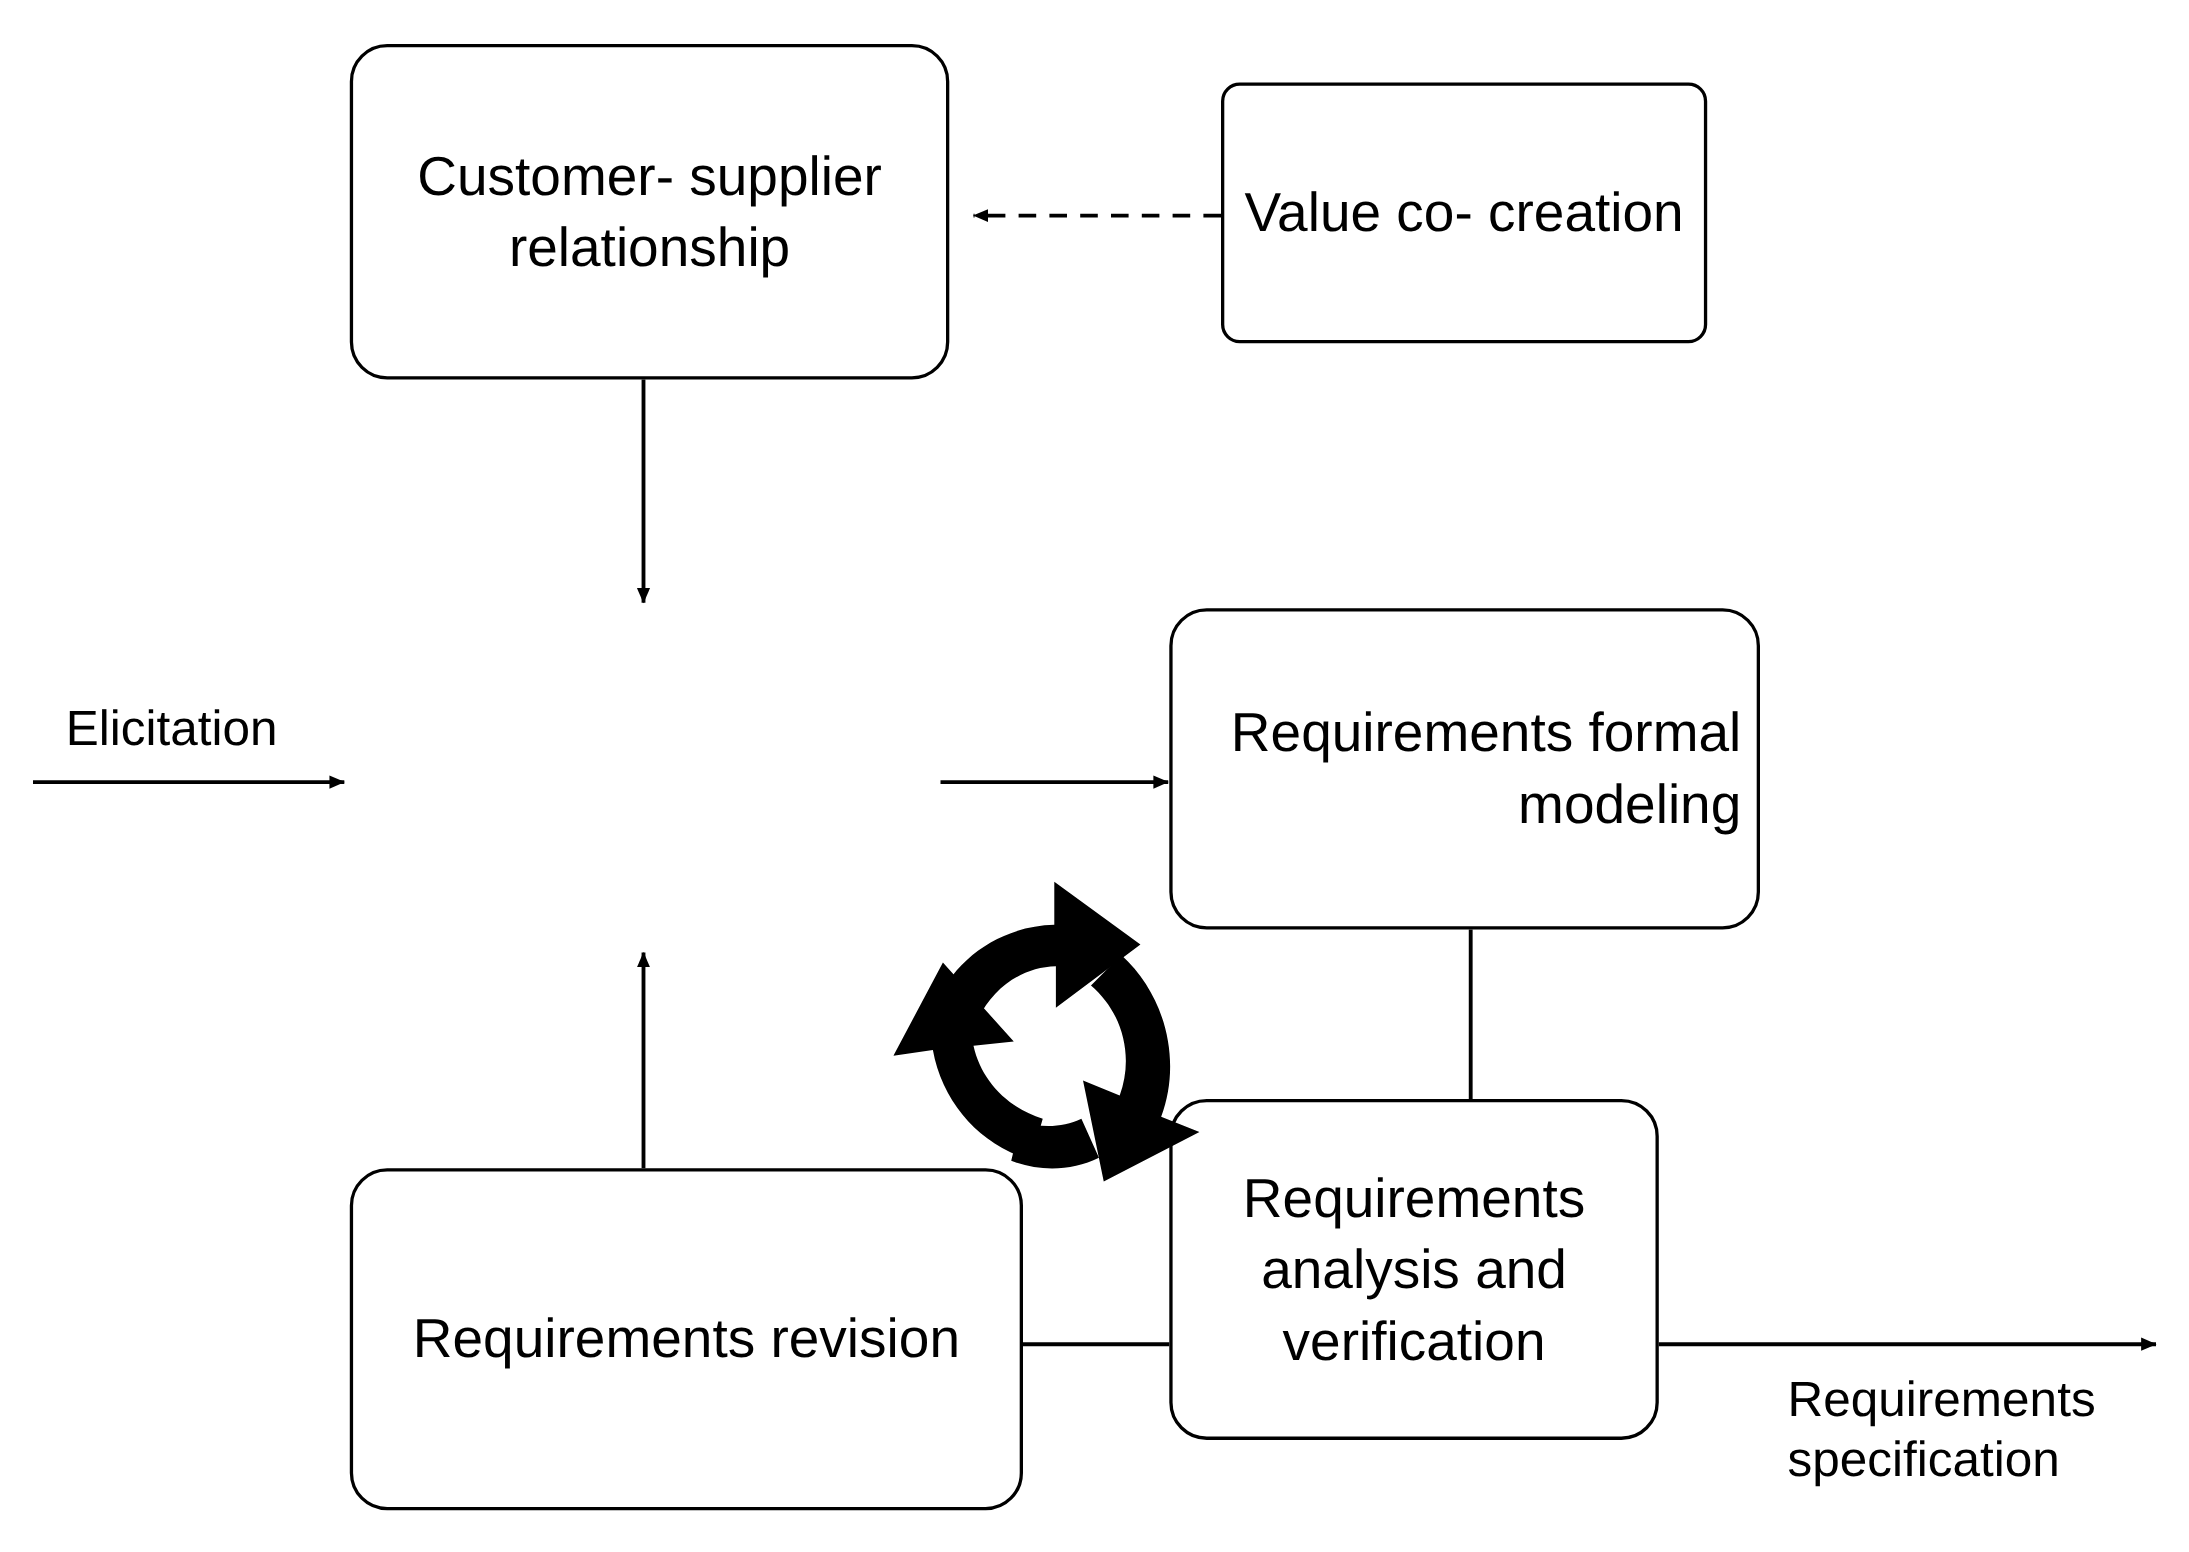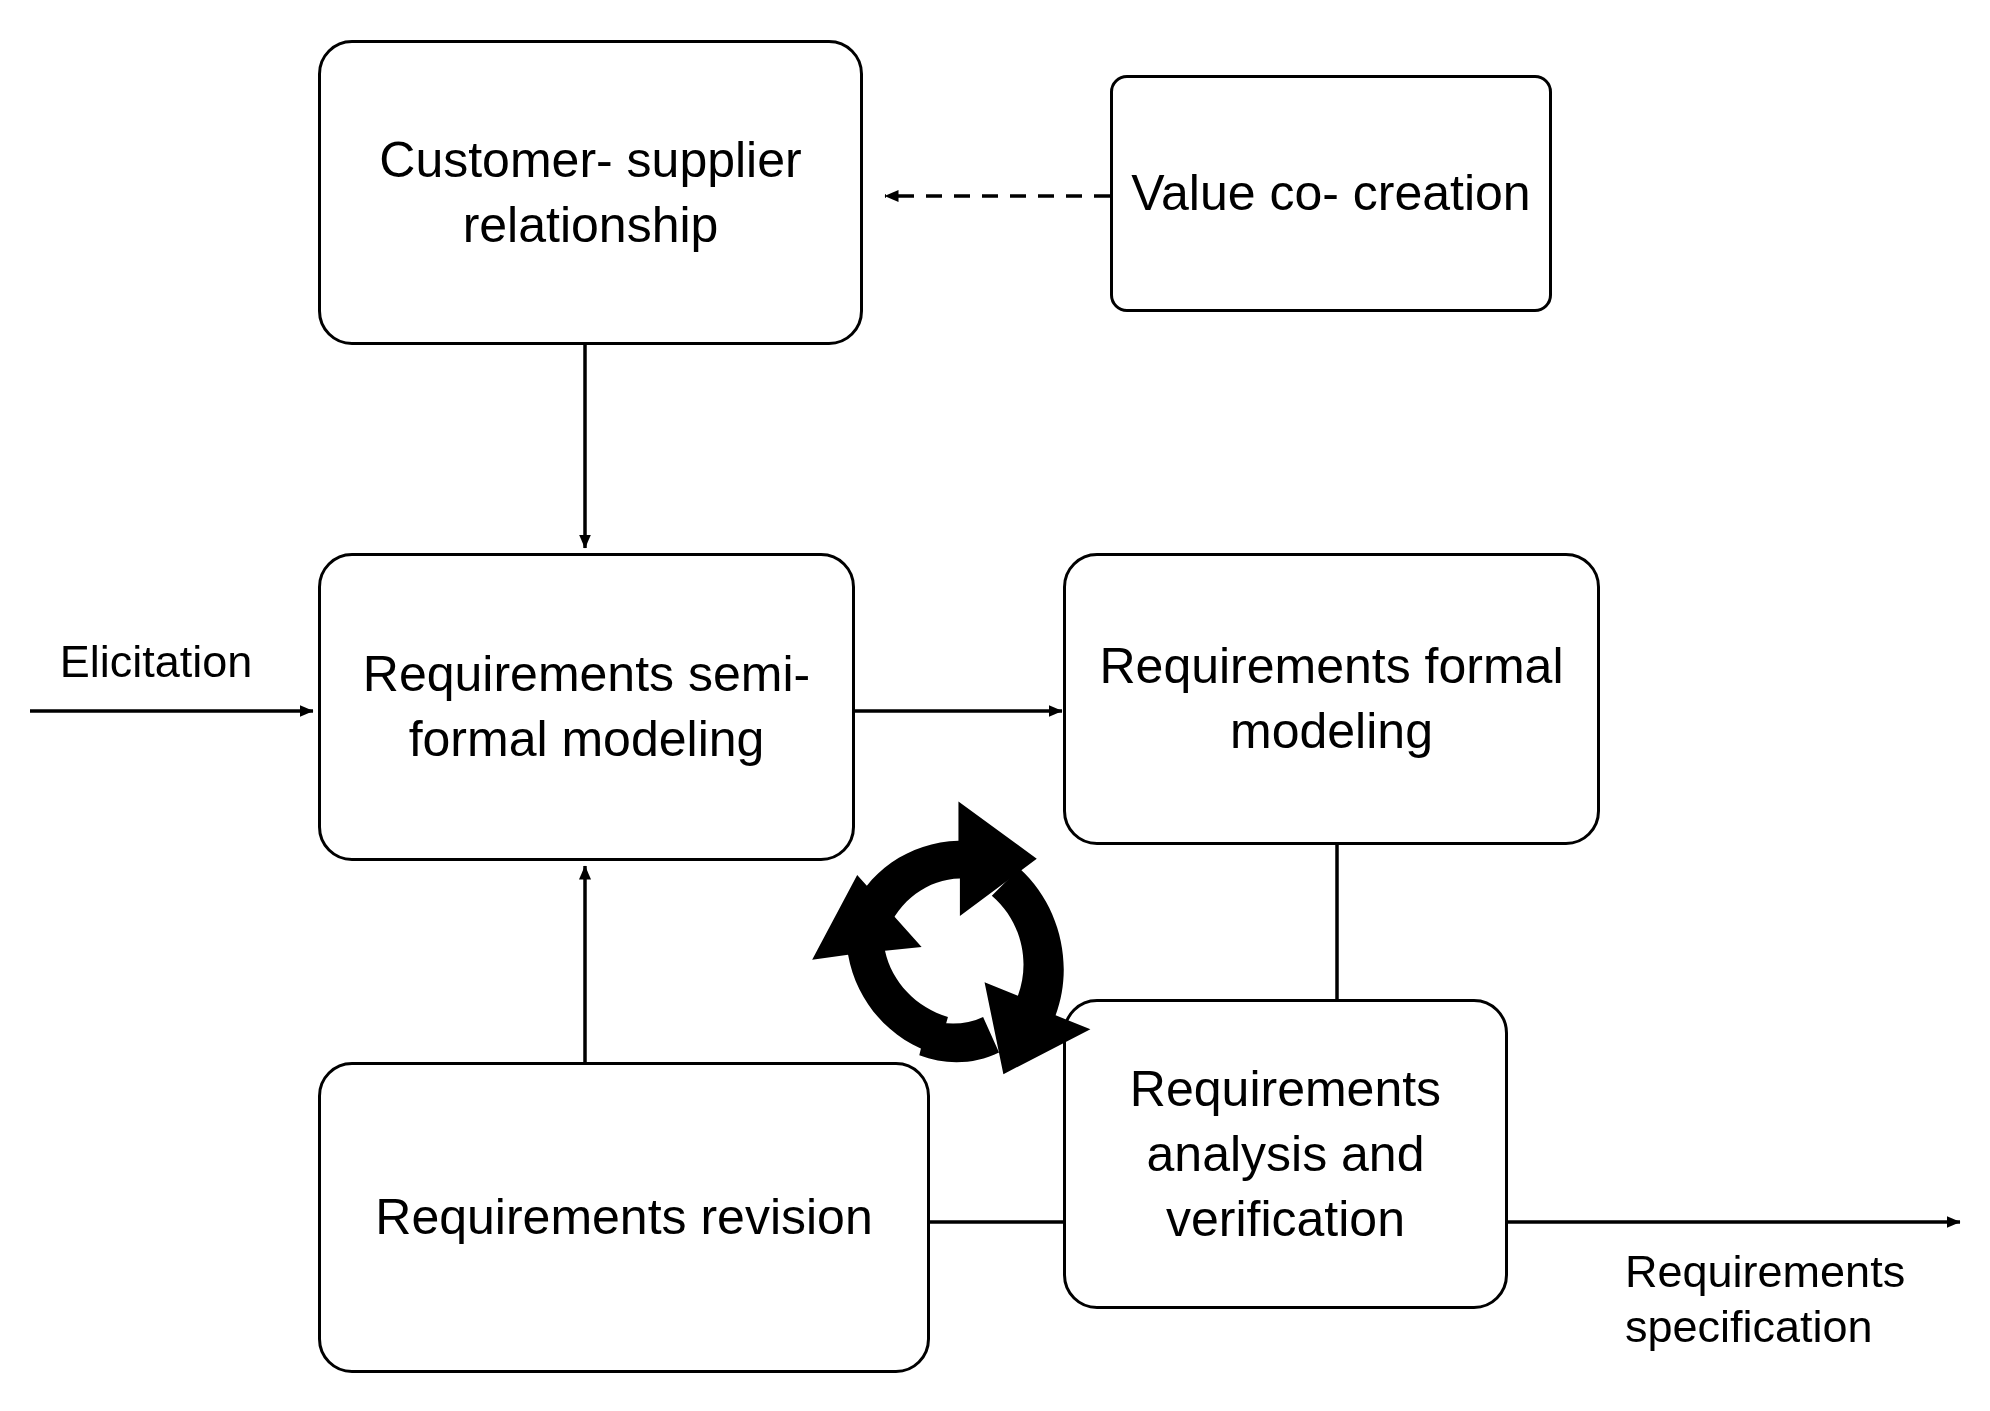--- a/index.html
+++ b/index.html
@@ -107,27 +107,22 @@
     <span class="node-label">Customer-
 supplier
 relationship</span>
   </div>
 
   <div class="node" style="left:1110px; top:75px; width:442px; height:237px; font-size:50px;border-radius:17px;">
     <span class="node-label">Value co-
 creation</span>
   </div>
 
-  <div class="node" style="left:318px; top:553px; width:537px; height:308px; font-size:50px;">
-    <span class="node-label">Requirements
-semi-formal
-modeling</span>
-  </div>
 
-  <div class="node" style="left:1063px; top:553px; width:537px; height:292px; font-size:50px;">
+  <div class="node" style="left:1063px; top:553px; width:537px; height:292px; font-size:50px;text-align:right;">
     <span class="node-label">Requirements
 formal
 modeling</span>
   </div>
 
   <div class="node" style="left:318px; top:1062px; width:612px; height:311px; font-size:50px;">
     <span class="node-label">Requirements
 revision</span>
   </div>
 

